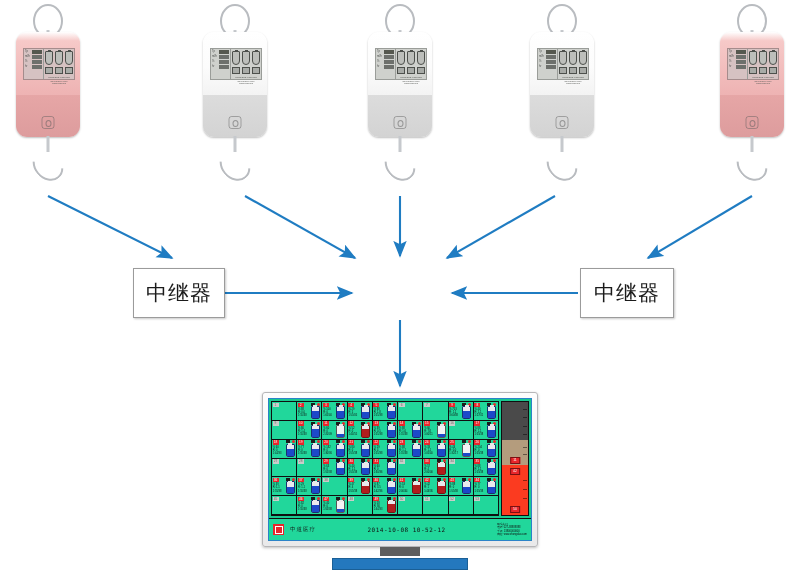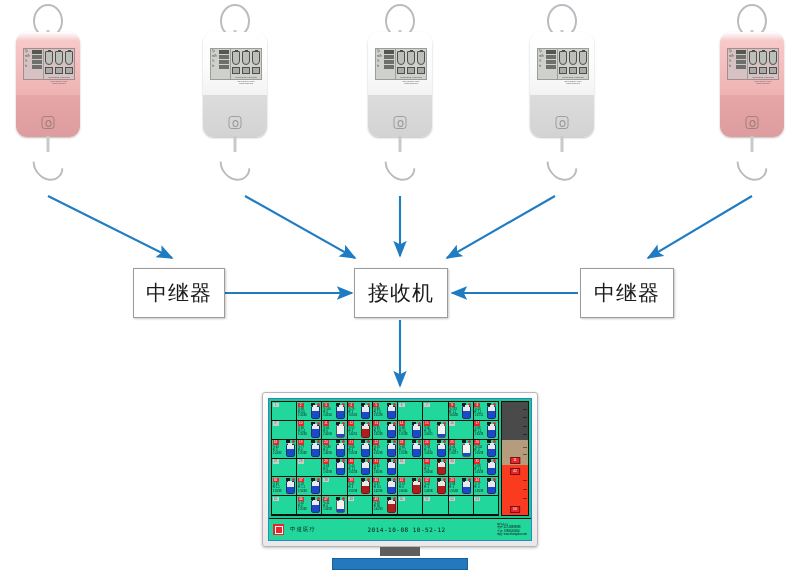--- a/index.html
+++ b/index.html
@@ -402,21 +402,20 @@
         </div>
       </div>
       <div class="dev-btn"></div>
     </div>
     <div class="dev-stem2"></div>
     <div class="dev-hook"></div>
   </div>
 
   <div class="nodebox" style="left:133px;top:268px;width:90px;height:48px;">中继器</div>
 
-  <div class="nodebox" style="left:354px;top:268px;width:92px;height:48px;">接收机</div>
 
   <div class="nodebox" style="left:580px;top:268px;width:92px;height:48px;">中继器</div>
 
   <div class="monitor">
     <div class="mon-bezel"></div>
     <div class="mon-screen">
       <div class="screen-main">
         <div class="grid" id="bed-grid">
             <div class="cell empty">
               <div class="badge gray">1</div>

